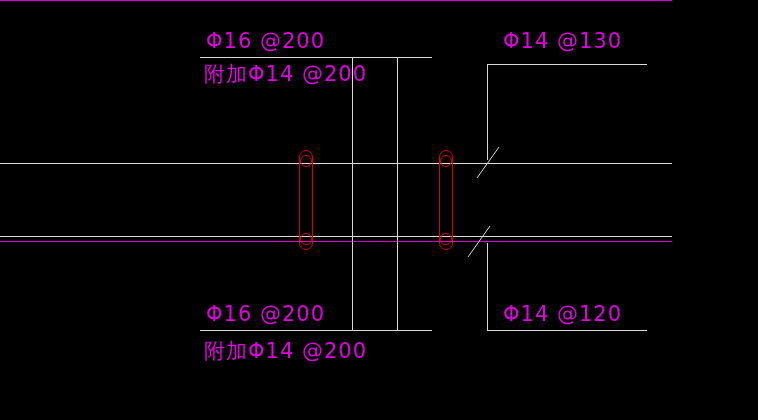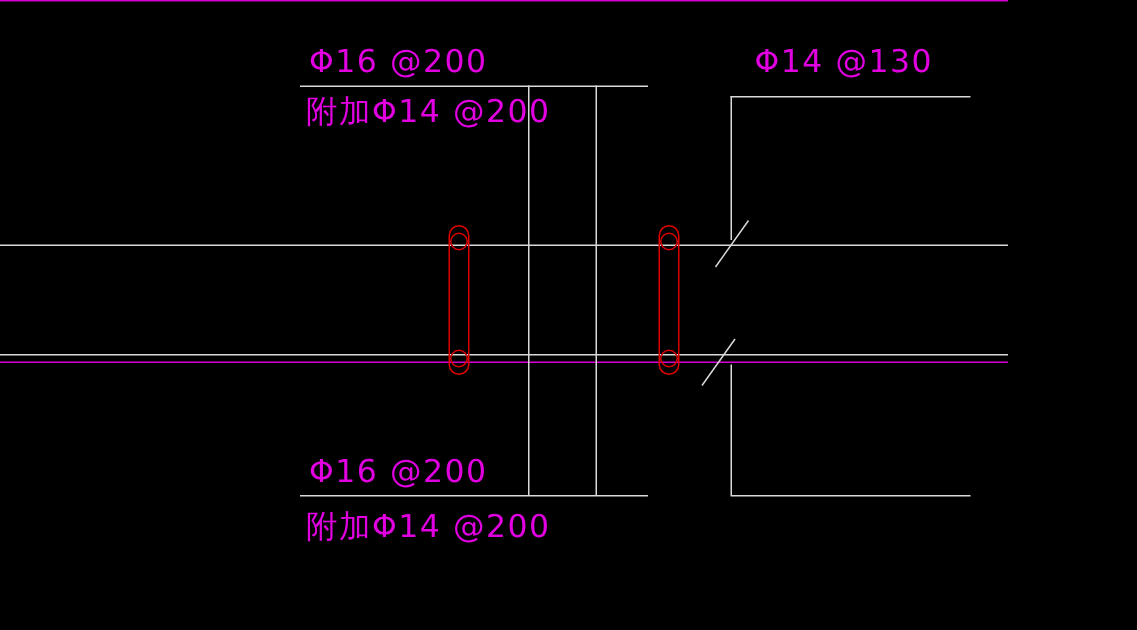--- a/index.html
+++ b/index.html
@@ -91,14 +91,15 @@
   <div class="label" style="left:206px; top:31px;">Φ16 @200</div>
 
   <div class="label" style="left:204px; top:64px;">附加Φ14 @200</div>
 
   <div class="label" style="left:503px; top:31px;">Φ14 @130</div>
 
   <div class="label" style="left:206px; top:304px;">Φ16 @200</div>
 
   <div class="label" style="left:204px; top:341px;">附加Φ14 @200</div>
 
+  <div class="label" style="left:503px; top:304px;">Φ14 @120</div>
 
 </div>
 
 </body></html>

